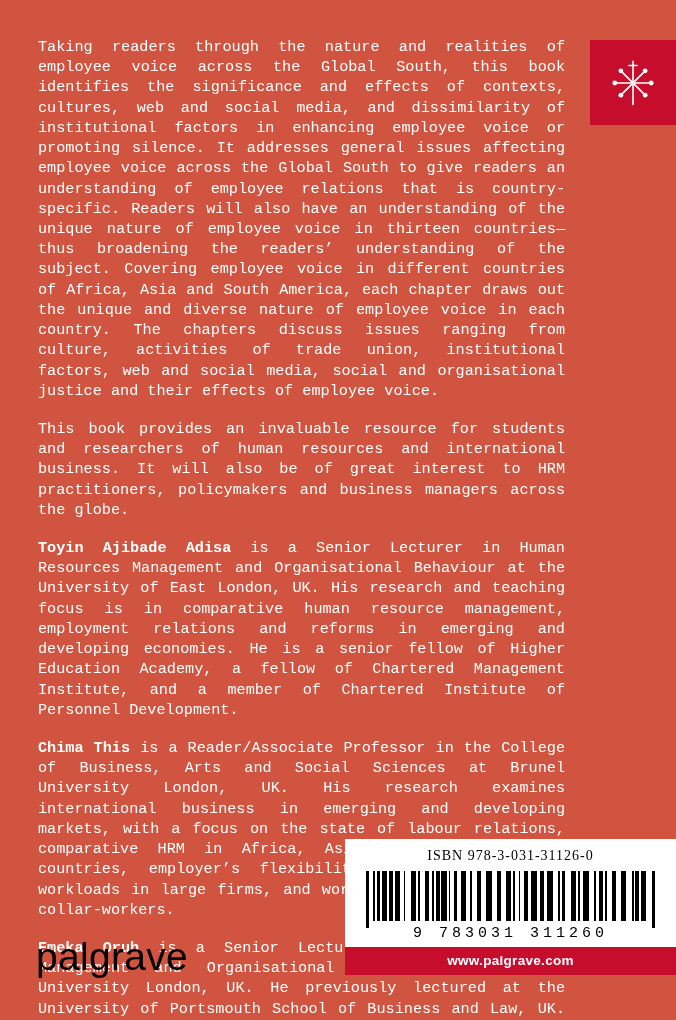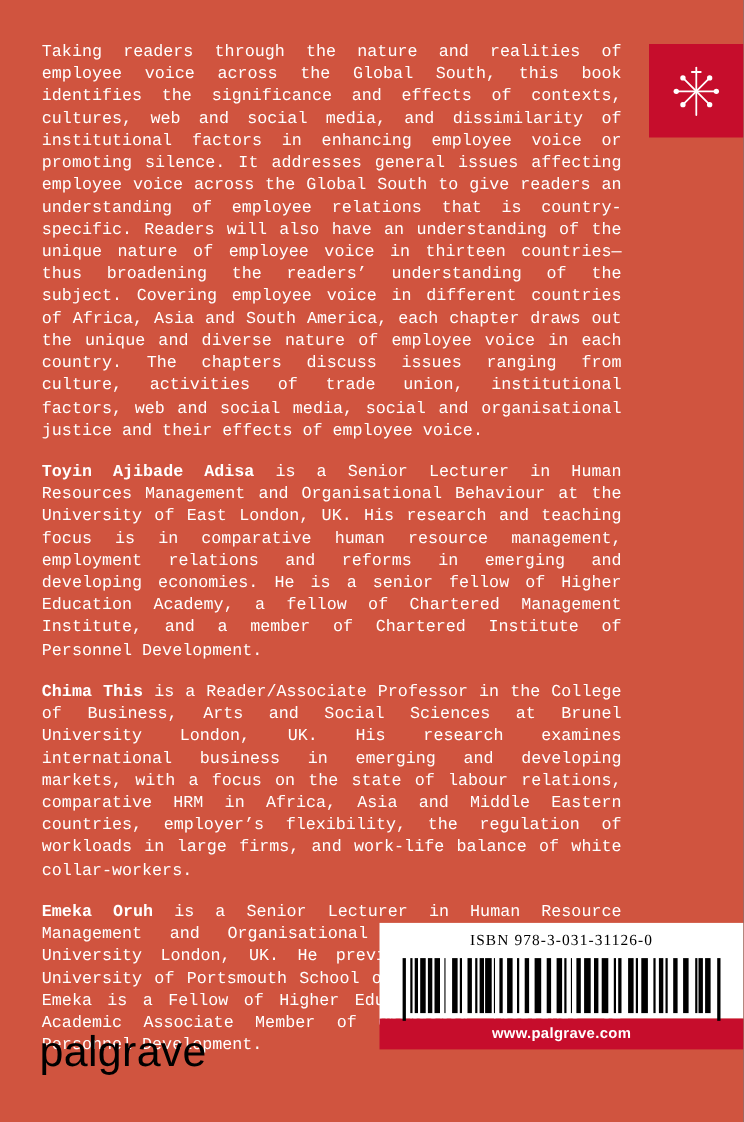--- a/index.html
+++ b/index.html
@@ -61,20 +61,21 @@
   .pub1 { font-size:39px; line-height:1.0; letter-spacing:0.3px; }
   .pub2 { font-size:28px; line-height:1.1; letter-spacing:0.3px; }
 </style>
 </head>
 <body>
 
 <div class="cover">
 
   <div class="text-area">
     <p class="para">Taking readers through the nature and realities of employee voice across the Global South, this book identifies the significance and effects of contexts, cultures, web and social media, and dissimilarity of institutional factors in enhancing employee voice or promoting silence. It addresses general issues affecting employee voice across the Global South to give readers an understanding of employee relations that is country-specific. Readers will also have an understanding of the unique nature of employee voice in thirteen countries—thus broadening the readers’ understanding of the subject. Covering employee voice in different countries of Africa, Asia and South America, each chapter draws out the unique and diverse nature of employee voice in each country. The chapters discuss issues ranging from culture, activities of trade union, institutional factors, web and social media, social and organisational justice and their effects of employee voice.</p>
+    <p class="para">This book provides an invaluable resource for students and researchers of human resources and international business. It will also be of great interest to HRM practitioners, policymakers and business managers across the globe.</p>
 
     <p class="para bio">
       <span class="author">Toyin Ajibade Adisa</span>
       <span>is a Senior Lecturer in Human Resources Management and Organisational Behaviour at the University of East London, UK. His research and teaching focus is in comparative human resource management, employment relations and reforms in emerging and developing economies. He is a senior fellow of Higher Education Academy, a fellow of Chartered Management Institute, and a member of Chartered Institute of Personnel Development.</span>
     </p>
 
     <p class="para bio">
       <span class="author">Chima This</span>
       <span>is a Reader/Associate Professor in the College of Business, Arts and Social Sciences at Brunel University London, UK. His research examines international business in emerging and developing markets, with a focus on the state of labour relations, comparative HRM in Africa, Asia and Middle Eastern countries, employer’s flexibility, the regulation of workloads in large firms, and work-life balance of white collar-workers.</span>
     </p>
@@ -185,20 +186,21 @@
           <div class="gap" style="width:5.4px"></div>
           <div class="bar" style="width:1.8px"></div>
           <div class="gap" style="width:1.8px"></div>
           <div class="bar" style="width:3.6px"></div>
           <div class="gap" style="width:1.8px"></div>
           <div class="bar" style="width:5.4px"></div>
           <div class="gap" style="width:1.8px"></div>
           <div class="gap" style="width:4px"></div>
           <div class="bar guard"></div>
         </div>
+      <div class="isbn-digits">9 783031 311260</div>
     </div>
     <div class="web-strip">www.palgrave.com</div>
   </div>
 
   <div class="publisher">
     <div class="pub1">palgrave</div>
   </div>
 
 </div>
 

